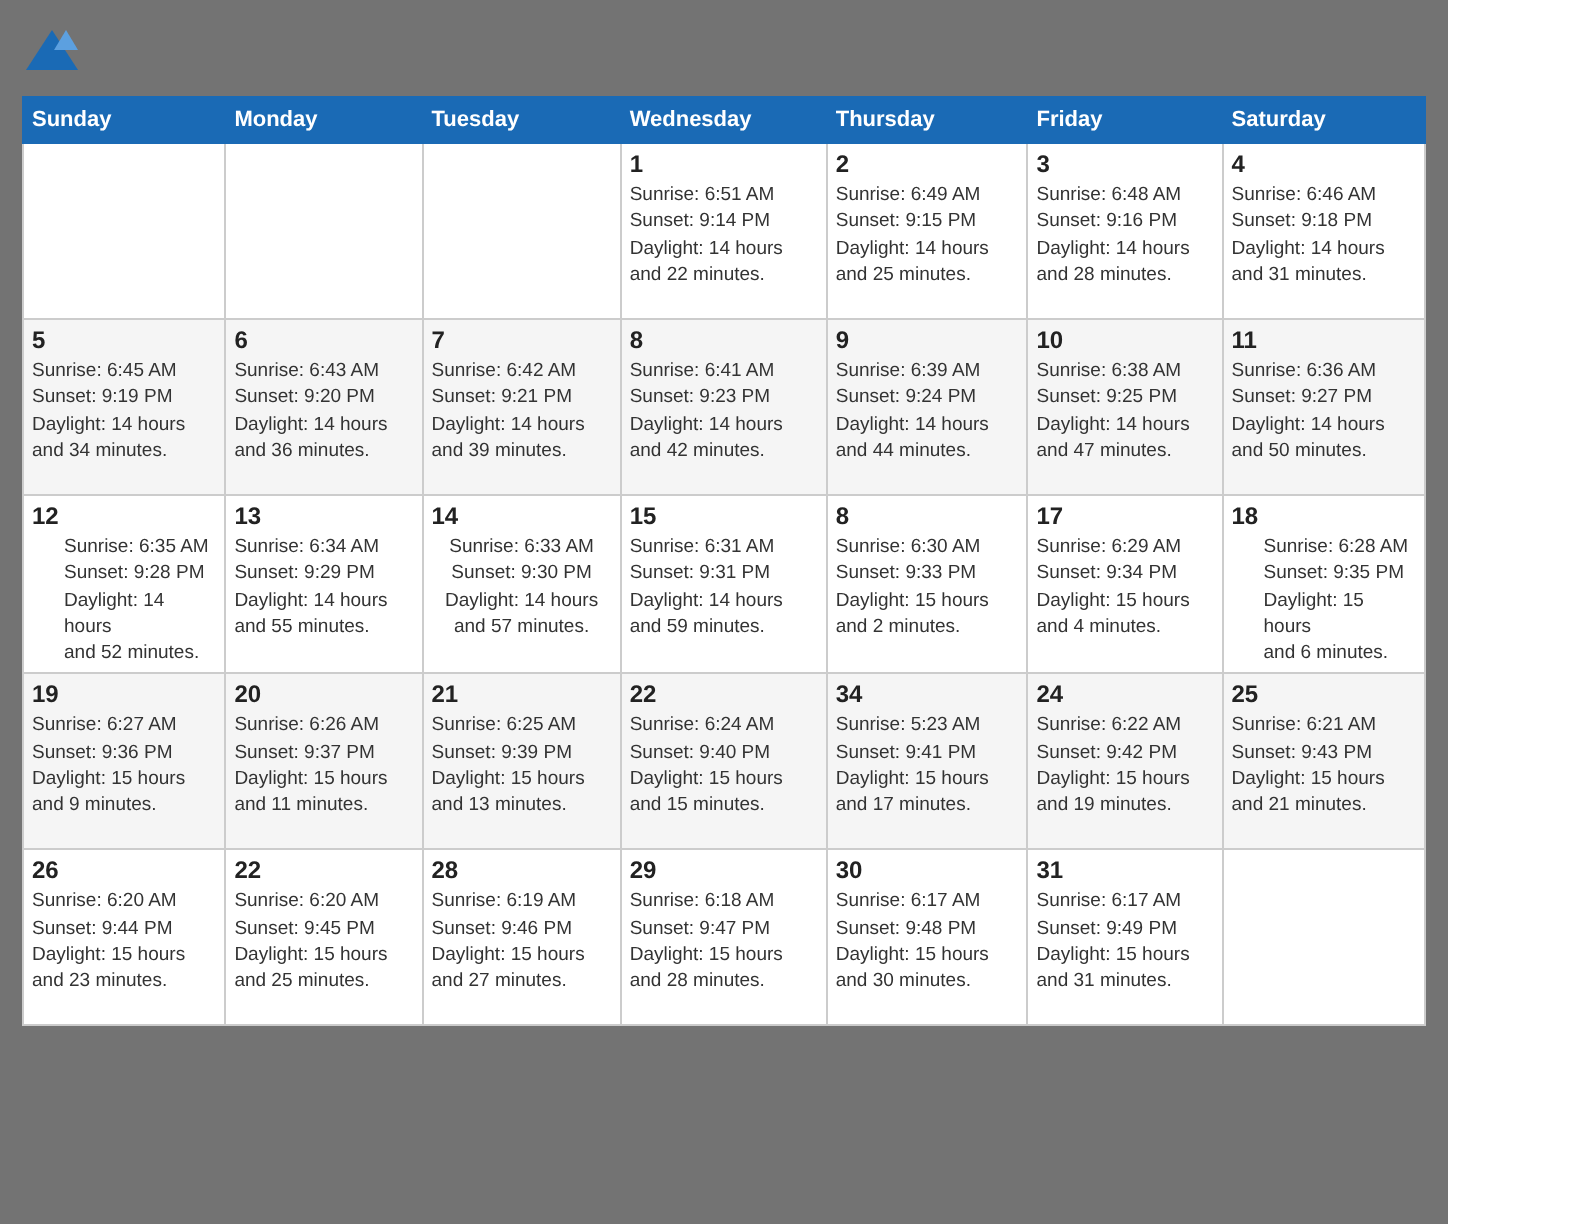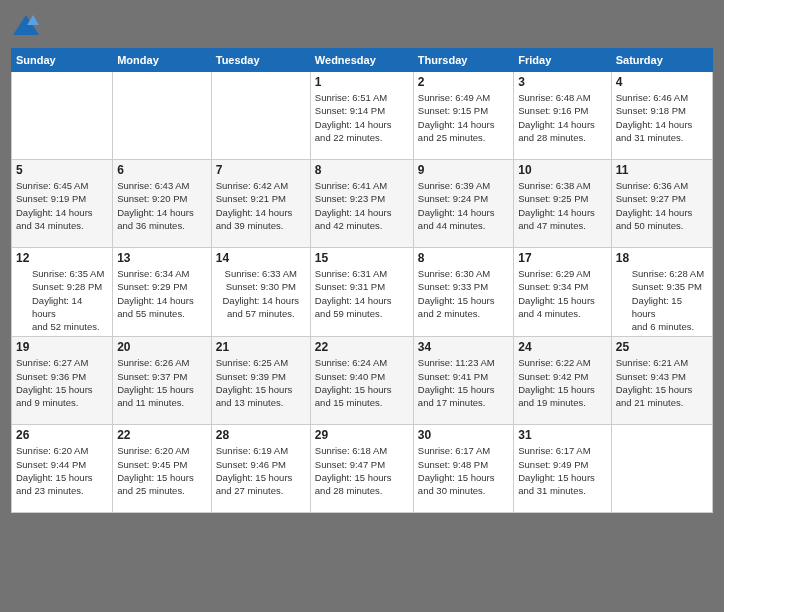--- a/index.html
+++ b/index.html
@@ -292,21 +292,21 @@
           </td>
           <td>
             <div class="day-number">22</div>
             <div class="day-info" style="white-space: pre-line;">Sunrise: 6:24 AM
 Sunset: 9:40 PM
 Daylight: 15 hours
 and 15 minutes.</div>
           </td>
           <td>
             <div class="day-number">34</div>
-            <div class="day-info" style="white-space: pre-line;">Sunrise: 11:23 AM
+            <div class="day-info" style="white-space: pre-line;">Sunrise: 5:23 AM
 Sunset: 9:41 PM
 Daylight: 15 hours
 and 17 minutes.</div>
           </td>
           <td>
             <div class="day-number">24</div>
             <div class="day-info" style="white-space: pre-line;">Sunrise: 6:22 AM
 Sunset: 9:42 PM
 Daylight: 15 hours
 and 19 minutes.</div>

